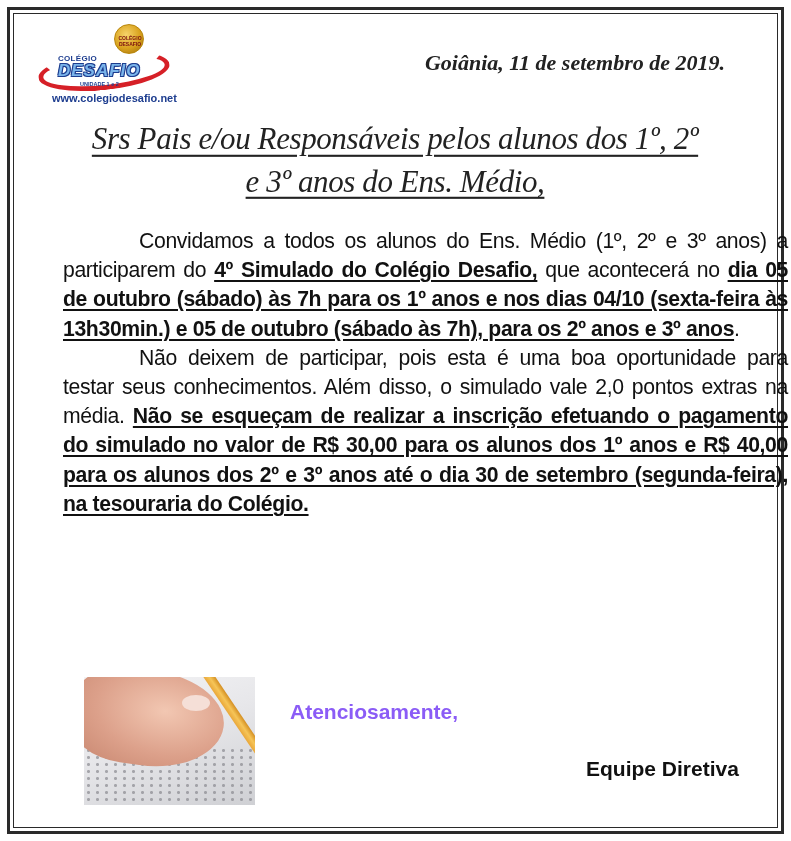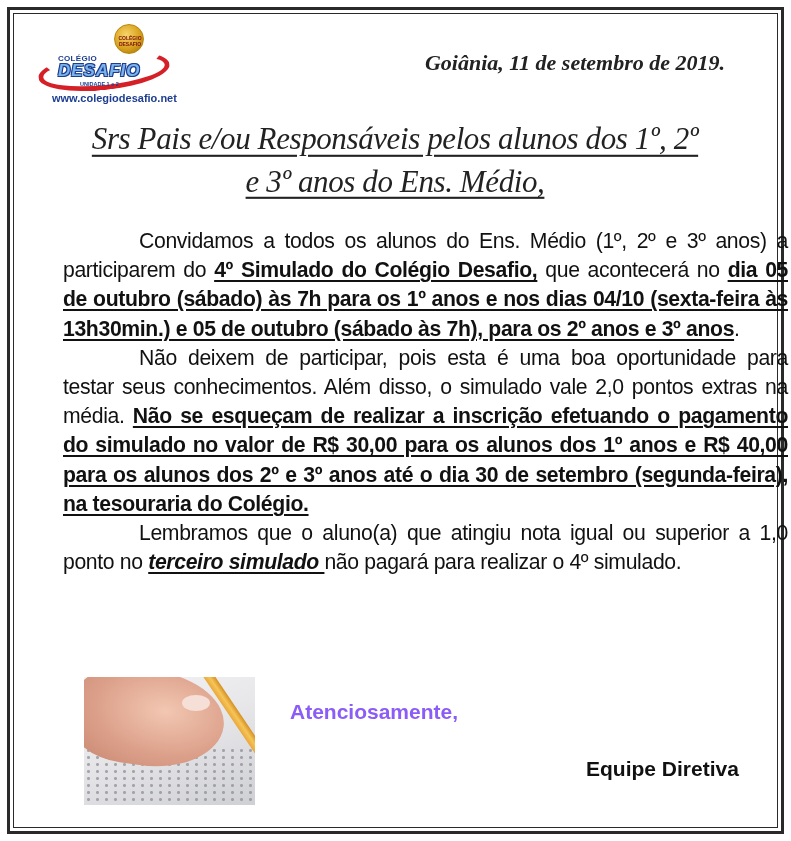--- a/index.html
+++ b/index.html
@@ -121,21 +121,20 @@
 <div class="date">Goiânia, 11 de setembro de 2019.</div>
 
 <div class="heading">
   <span>Srs Pais e/ou Responsáveis pelos alunos dos 1º, 2º</span><br>
   <span>e 3º anos do Ens. Médio,</span>
 </div>
 
 <div class="body-text">
   <p><span>Convidamos a todos os alunos do Ens. Médio (1º, 2º e 3º anos) a participarem do </span><span class="b-ul">4º Simulado do Colégio Desafio,</span><span> que acontecerá no </span><span class="b-ul">dia 05 de outubro (sábado) às 7h para os 1º anos e nos dias 04/10 (sexta-feira às 13h30min.) e 05 de outubro (sábado às 7h), para os 2º anos e 3º anos</span><span>.</span></p>
   <p><span>Não deixem de participar, pois esta é uma boa oportunidade para testar seus conhecimentos. Além disso, o simulado vale 2,0 pontos extras na média. </span><span class="b-ul">Não se esqueçam de realizar a inscrição efetuando o pagamento do simulado no valor de R$ 30,00 para os alunos dos 1º anos e R$ 40,00 para os alunos dos 2º e 3º anos até o dia 30 de setembro (segunda-feira), na tesouraria do Colégio.</span></p>
-  <p><span>Lembramos que o aluno(a) que atingiu nota igual ou superior a 1,0 ponto no </span><span class="bi-ul">terceiro simulado </span><span>não pagará para realizar o 4º simulado.</span></p>
 </div>
 
 <div class="photo">
   <div class="dots"></div>
   <div class="hand"></div>
   <div class="nail"></div>
   <div class="pencil"></div>
 </div>
 
 <div class="closing">Atenciosamente,</div>

